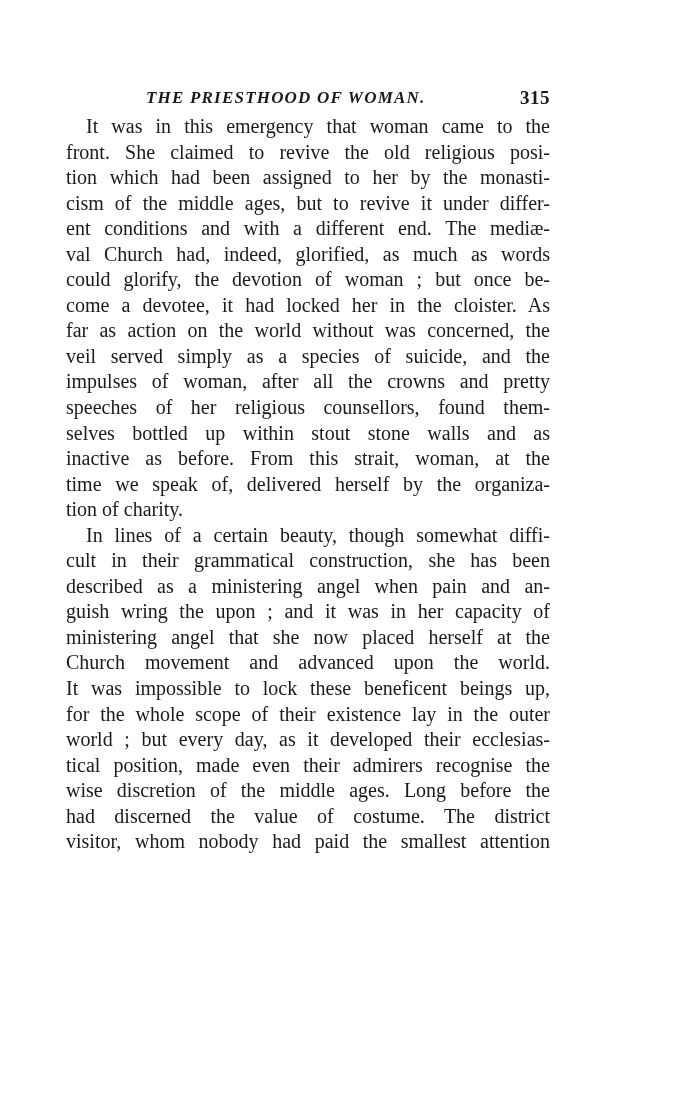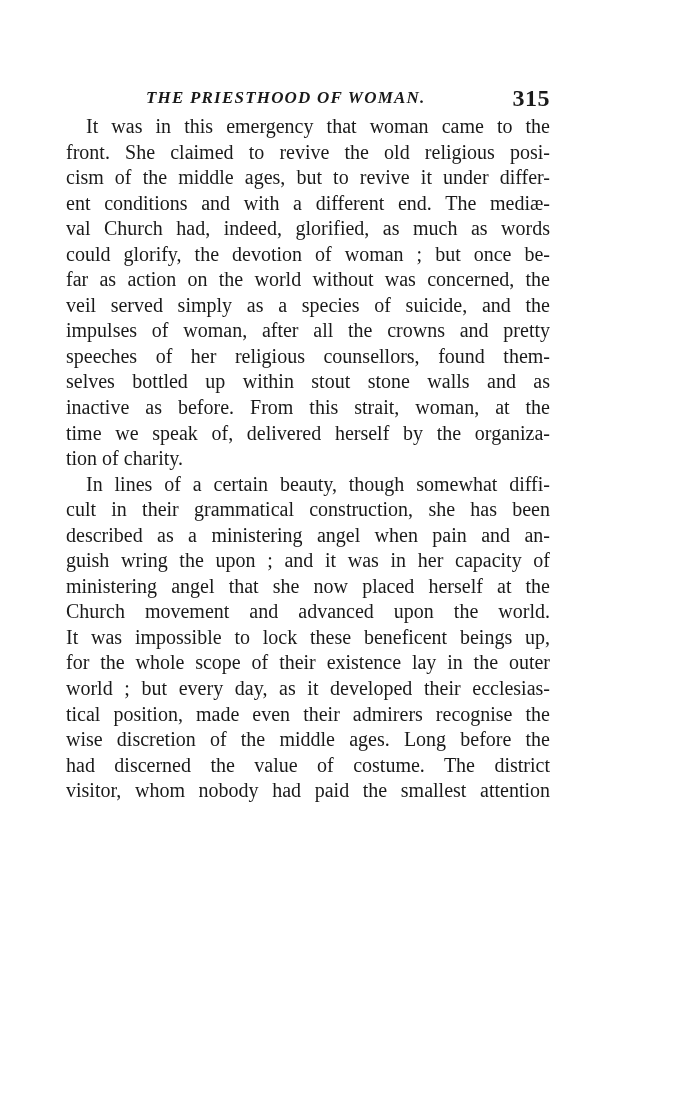--- a/index.html
+++ b/index.html
@@ -38,21 +38,21 @@
       font-size: 17px;
       letter-spacing: 1.2px;
       line-height: 28px;
       white-space: nowrap;
     }
     .page-number {
       position: absolute;
       right: 0;
       top: 0;
       font-weight: bold;
-      font-size: 24px;
+      font-size: 19px;
       line-height: 28px;
       letter-spacing: 0.5px;
     }
     .body-text {
       position: absolute;
       top: 114px;
       left: 66px;
       width: 484px;
     }
     .line {
@@ -79,24 +79,26 @@
   <div class="running-head">
     <span class="running-title">THE PRIESTHOOD OF WOMAN.</span>
     <span class="page-number">315</span>
   </div>
 
   <div class="body-text">
 
     <div>
       <span class="line indent">It was in this emergency that woman came to the</span>
       <span class="line">front.  She claimed to revive the old religious posi-</span>
+      <span class="line">tion which had been assigned to her by the monasti-</span>
       <span class="line">cism of the middle ages, but to revive it under differ-</span>
       <span class="line">ent conditions and with a different end.  The mediæ-</span>
       <span class="line">val Church had, indeed, glorified, as much as words</span>
       <span class="line">could glorify, the devotion of woman ; but once be-</span>
+      <span class="line">come a devotee, it had locked her in the cloister.  As</span>
       <span class="line">far as action on the world without was concerned, the</span>
       <span class="line">veil served simply as a species of suicide, and the</span>
       <span class="line">impulses of woman, after all the crowns and pretty</span>
       <span class="line">speeches of her religious counsellors, found them-</span>
       <span class="line">selves bottled up within stout stone walls and as</span>
       <span class="line">inactive as before.  From this strait, woman, at the</span>
       <span class="line">time we speak of, delivered herself by the organiza-</span>
       <span class="line last">tion of charity.</span>
     </div>
 

